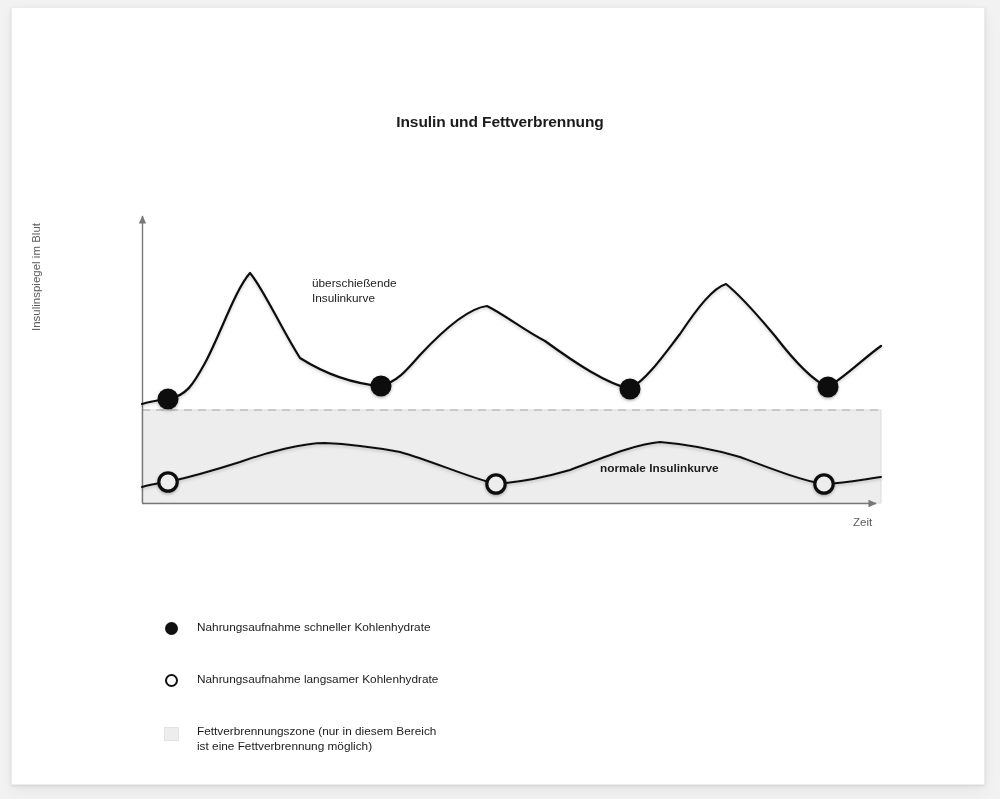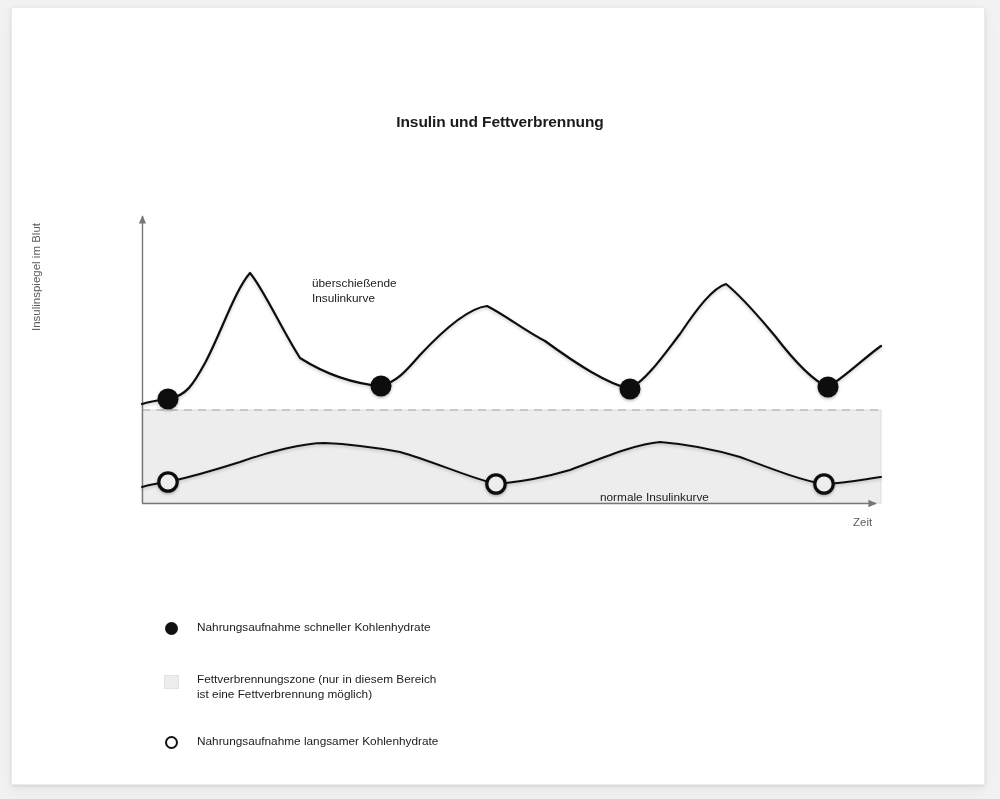--- a/index.html
+++ b/index.html
@@ -74,21 +74,21 @@
 
   .curve-annotation {
     position: absolute;
     font-size: 11.8px;
     color: #1b1b1b;
     line-height: 15px;
     white-space: pre-line;
   }
 
   #annot-overshoot { left: 312px; top: 276px; }
-  #annot-normal { left: 600px; top: 490px; }
+  #annot-normal { left: 600px; top: 461px; font-weight: bold; }
 
   #legend {
     position: absolute;
     left: 160px;
     top: 588px;
     width: 520px;
   }
 
   .legend-row {
     position: relative;
@@ -221,25 +221,25 @@
 
   <div id="legend">
     <div class="legend-row">
       <span class="legend-marker">
         <span class="dot-filled"></span>
       </span>
       <span class="legend-label">Nahrungsaufnahme schneller Kohlenhydrate</span>
     </div>
     <div class="legend-row">
       <span class="legend-marker">
+        <span class="dot-open"></span>
+      </span>
+      <span class="legend-label">Nahrungsaufnahme langsamer Kohlenhydrate</span>
+    </div>
+    <div class="legend-row">
+      <span class="legend-marker">
         <span class="swatch"></span>
       </span>
       <span class="legend-label">Fettverbrennungszone (nur in diesem Bereich
 ist eine Fettverbrennung möglich)</span>
     </div>
-    <div class="legend-row">
-      <span class="legend-marker">
-        <span class="dot-open"></span>
-      </span>
-      <span class="legend-label">Nahrungsaufnahme langsamer Kohlenhydrate</span>
-    </div>
   </div>
 </div>
 
 </body></html>

